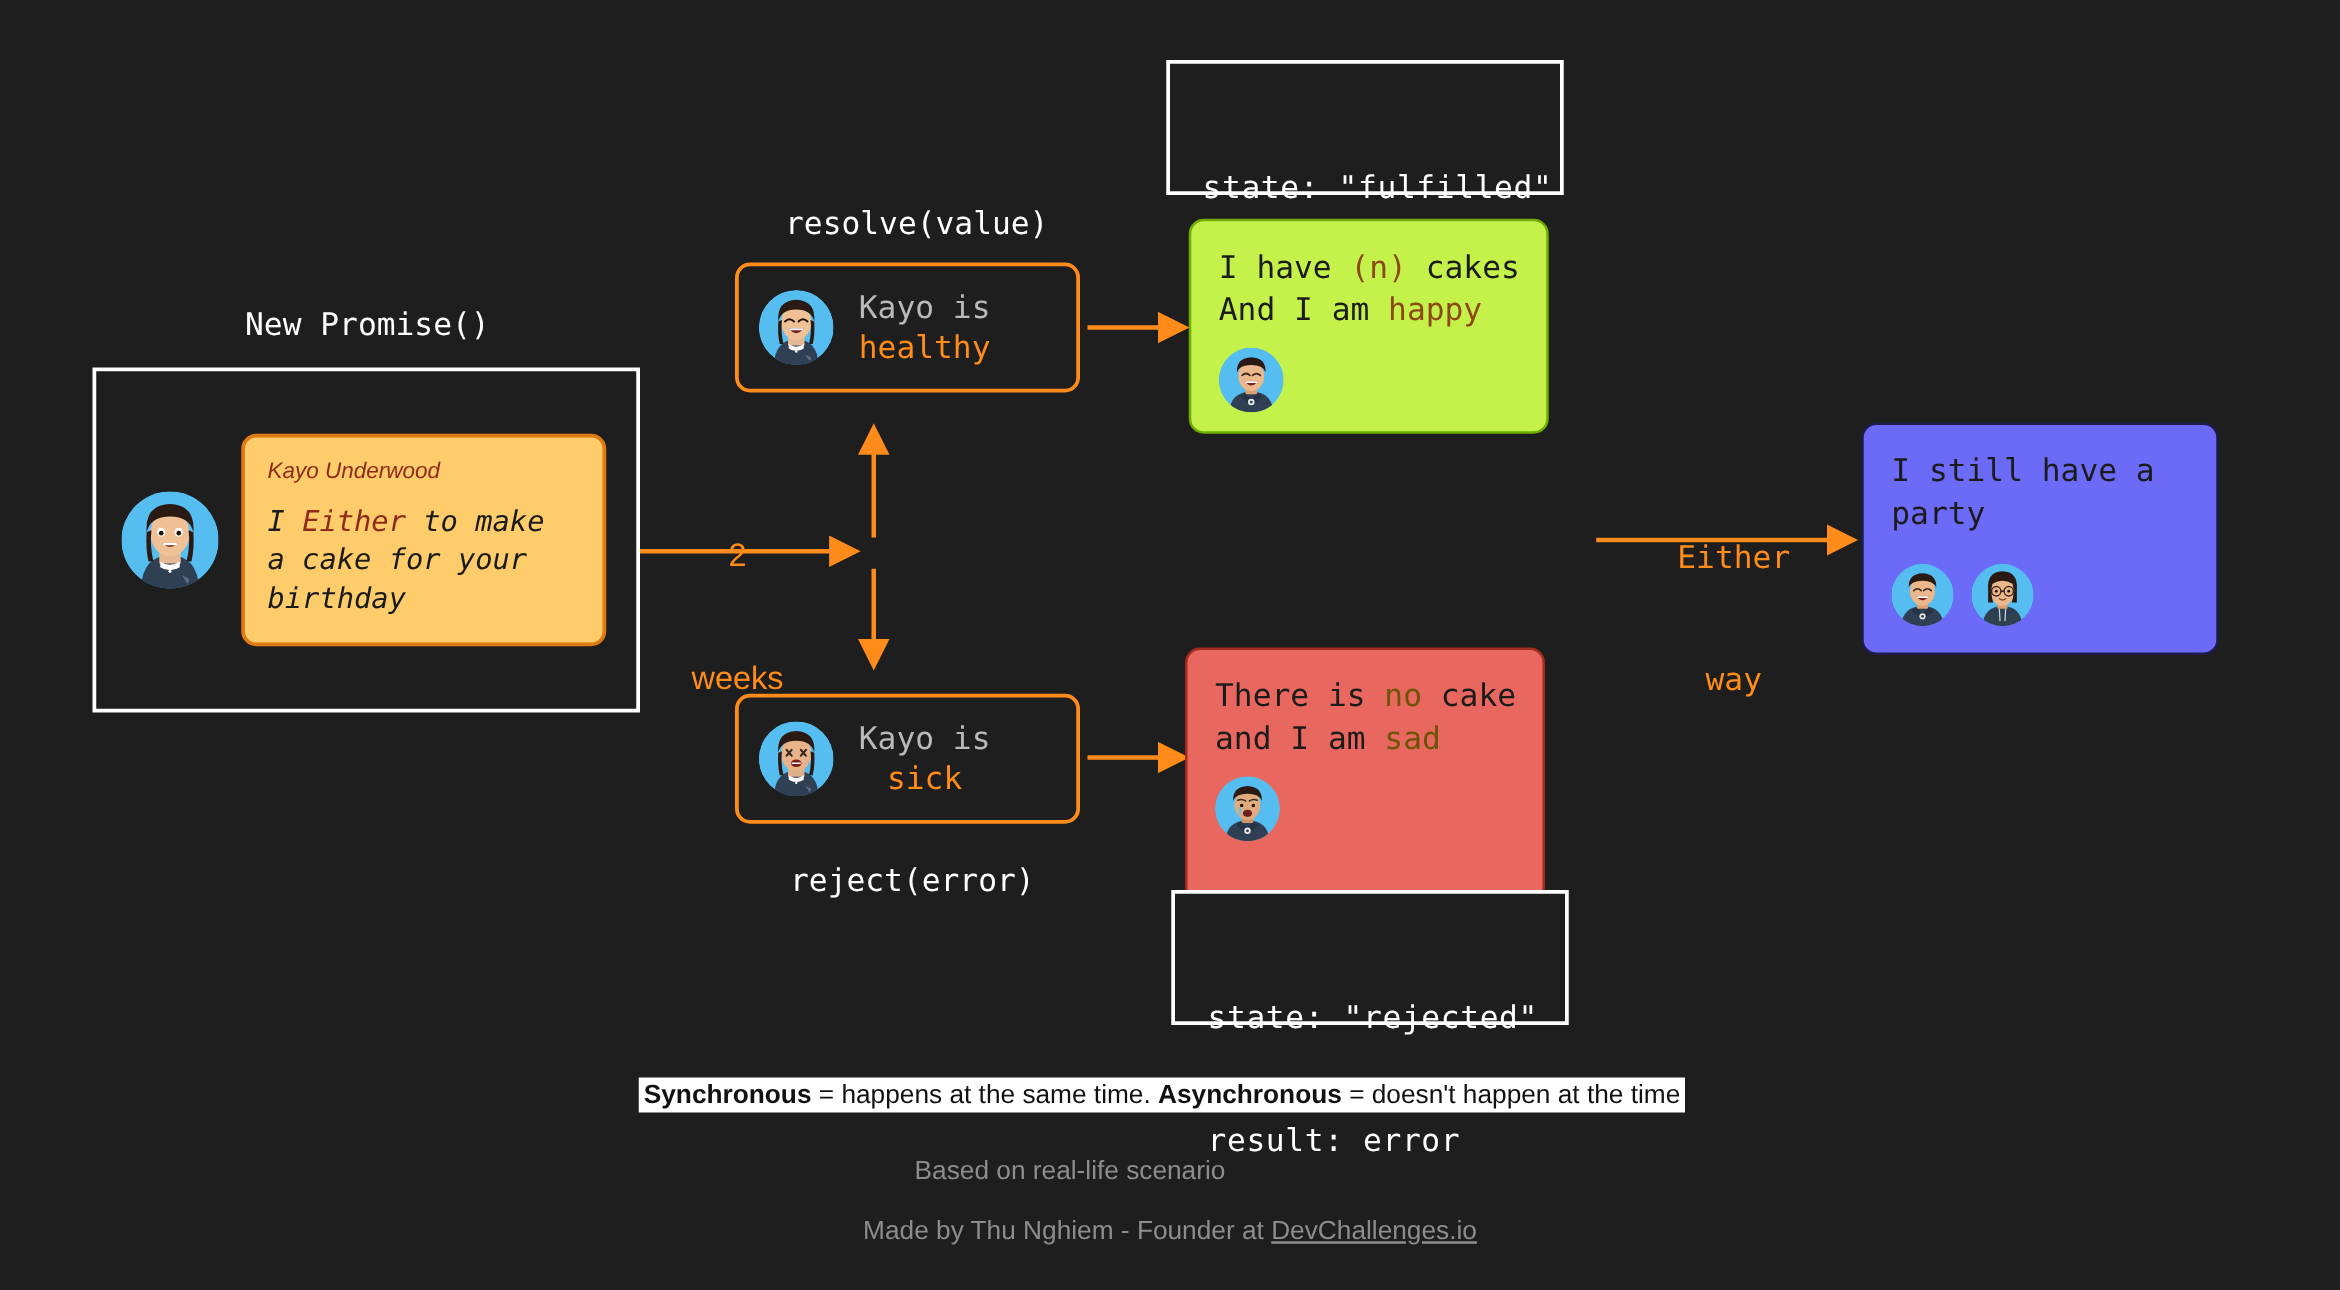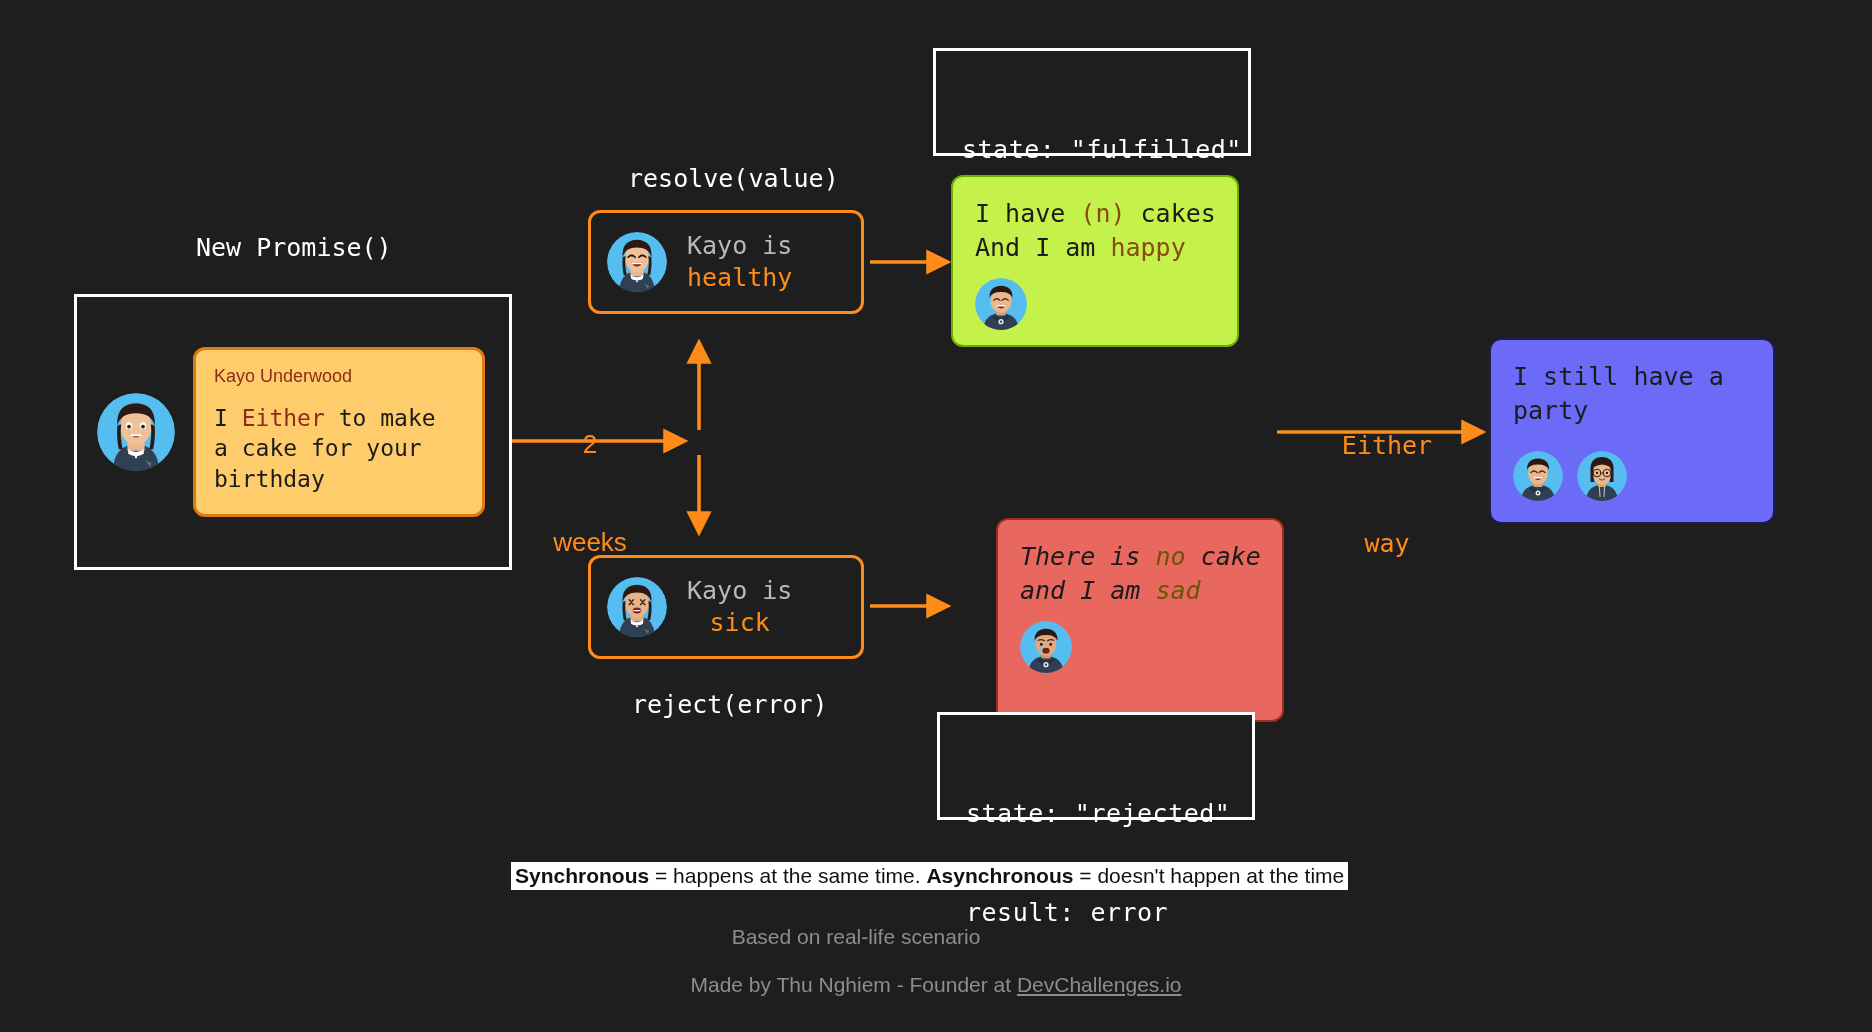--- a/index.html
+++ b/index.html
@@ -273,23 +273,23 @@
 
   <line x1="699" y1="455" x2="699" y2="530" stroke="#ff8c1a" stroke-width="3.6" marker-end="url(#ah)"></line>
 
   <line x1="870" y1="262" x2="945" y2="262" stroke="#ff8c1a" stroke-width="3.6" marker-end="url(#ah)"></line>
 
   <line x1="870" y1="606" x2="945" y2="606" stroke="#ff8c1a" stroke-width="3.6" marker-end="url(#ah)"></line>
 
   <line x1="1277" y1="432" x2="1480" y2="432" stroke="#ff8c1a" stroke-width="3.6" marker-end="url(#ah)"></line>
 </svg>
 
-<div class="node caption" style="left:196px;top:233px;">New Promise()</div>
-
-<div class="node promise-frame" style="left:74px;top:294px;width:438px;height:276px;">
+<div class="node caption" style="left:196px;top:245px;">New Promise()</div>
+
+<div class="node promise-frame" style="left:74px;top:294px;width:438px;height:276px;font-style:italic;">
   <span class="avatar" style="width:78px;height:78px;">
     <svg viewBox="0 0 100 100" width="78" height="78">
         <use href="#av-kayo"></use>
       </svg>
   </span>
   <div class="promise-card">
     <div class="promise-name">Kayo Underwood</div>
     <div class="promise-text"><span>I </span><span class="kw">Either</span><span> to make
 a cake for your
 birthday</span></div>
@@ -330,21 +330,21 @@
   <span class="avatar" style="width:60px;height:60px;">
     <svg viewBox="0 0 100 100" width="60" height="60">
         <use href="#av-kayo-sick"></use>
       </svg>
   </span>
   <span class="person-label"><span>Kayo is</span><span class="hl">sick</span></span>
 </div>
 
 <div class="node caption" style="left:632px;top:690px;">reject(error)</div>
 
-<div class="node result-card red" style="left:996px;top:518px;width:288px;height:204px;font-style:italic;">
+<div class="node result-card red" style="left:948px;top:518px;width:288px;height:204px;">
   <div class="result-text"><span>There is </span><span class="em">no</span><span> cake</span><br><span>and I am </span><span class="em">sad</span></div>
   <span class="avatar" style="width:52px;height:52px;margin-top:14px;">
     <svg viewBox="0 0 100 100" width="52" height="52">
         <use href="#av-friend-sad"></use>
       </svg>
   </span>
 </div>
 
 <div class="node state-box" style="left:937px;top:712px;width:318px;height:108px;">
   <div>state: "rejected"</div>

